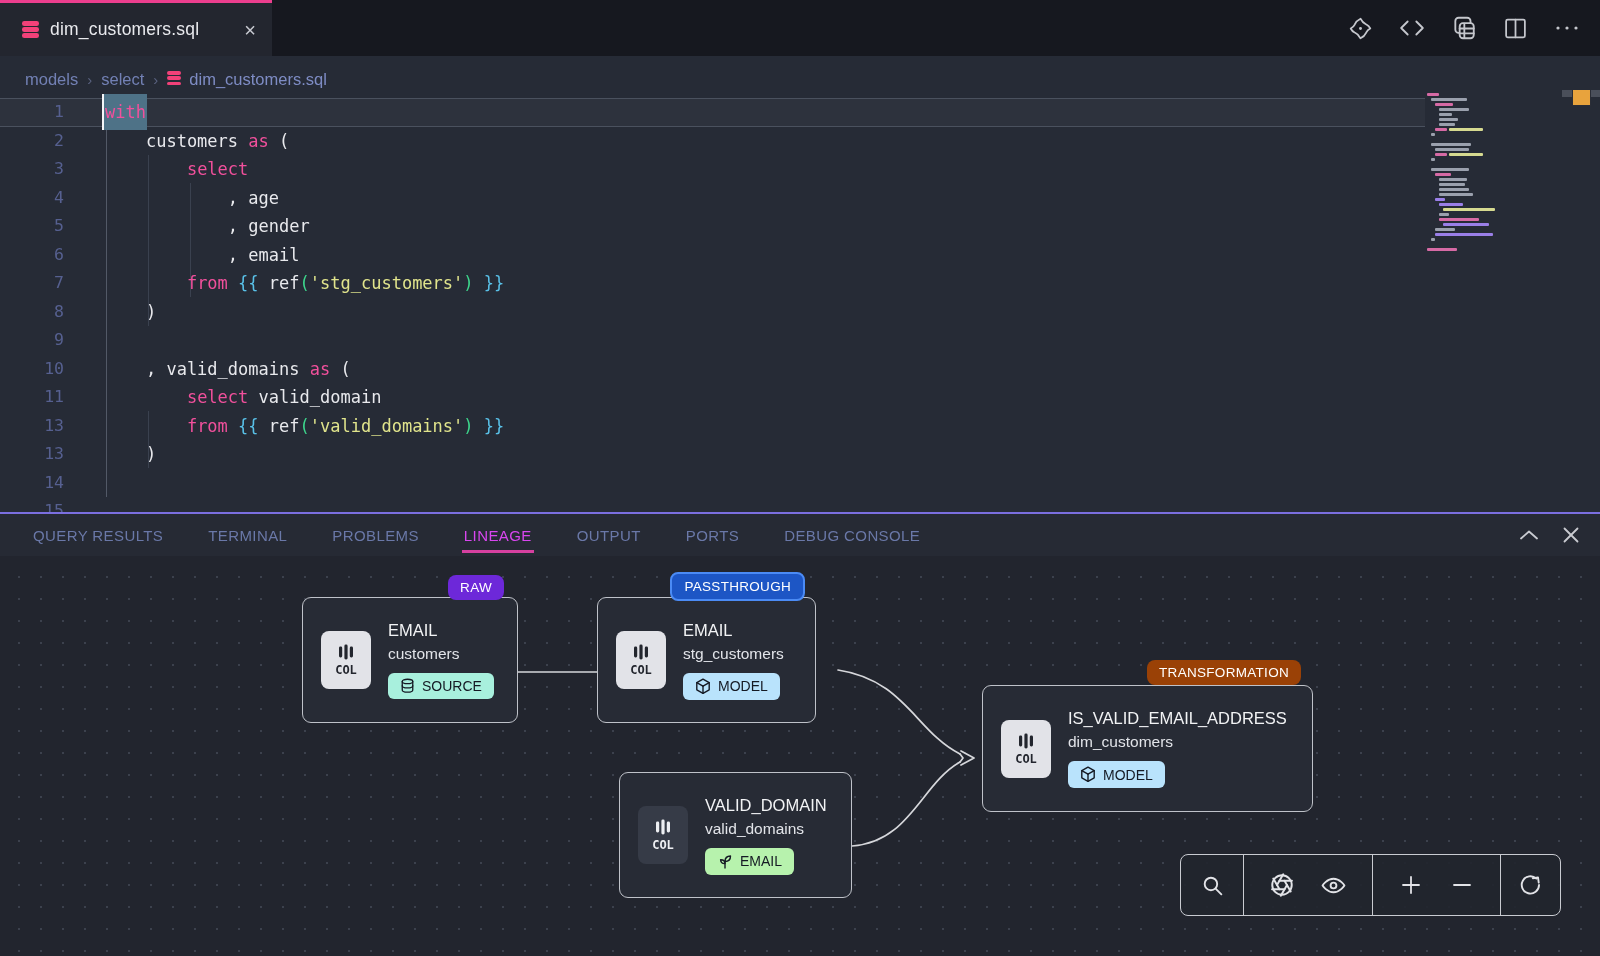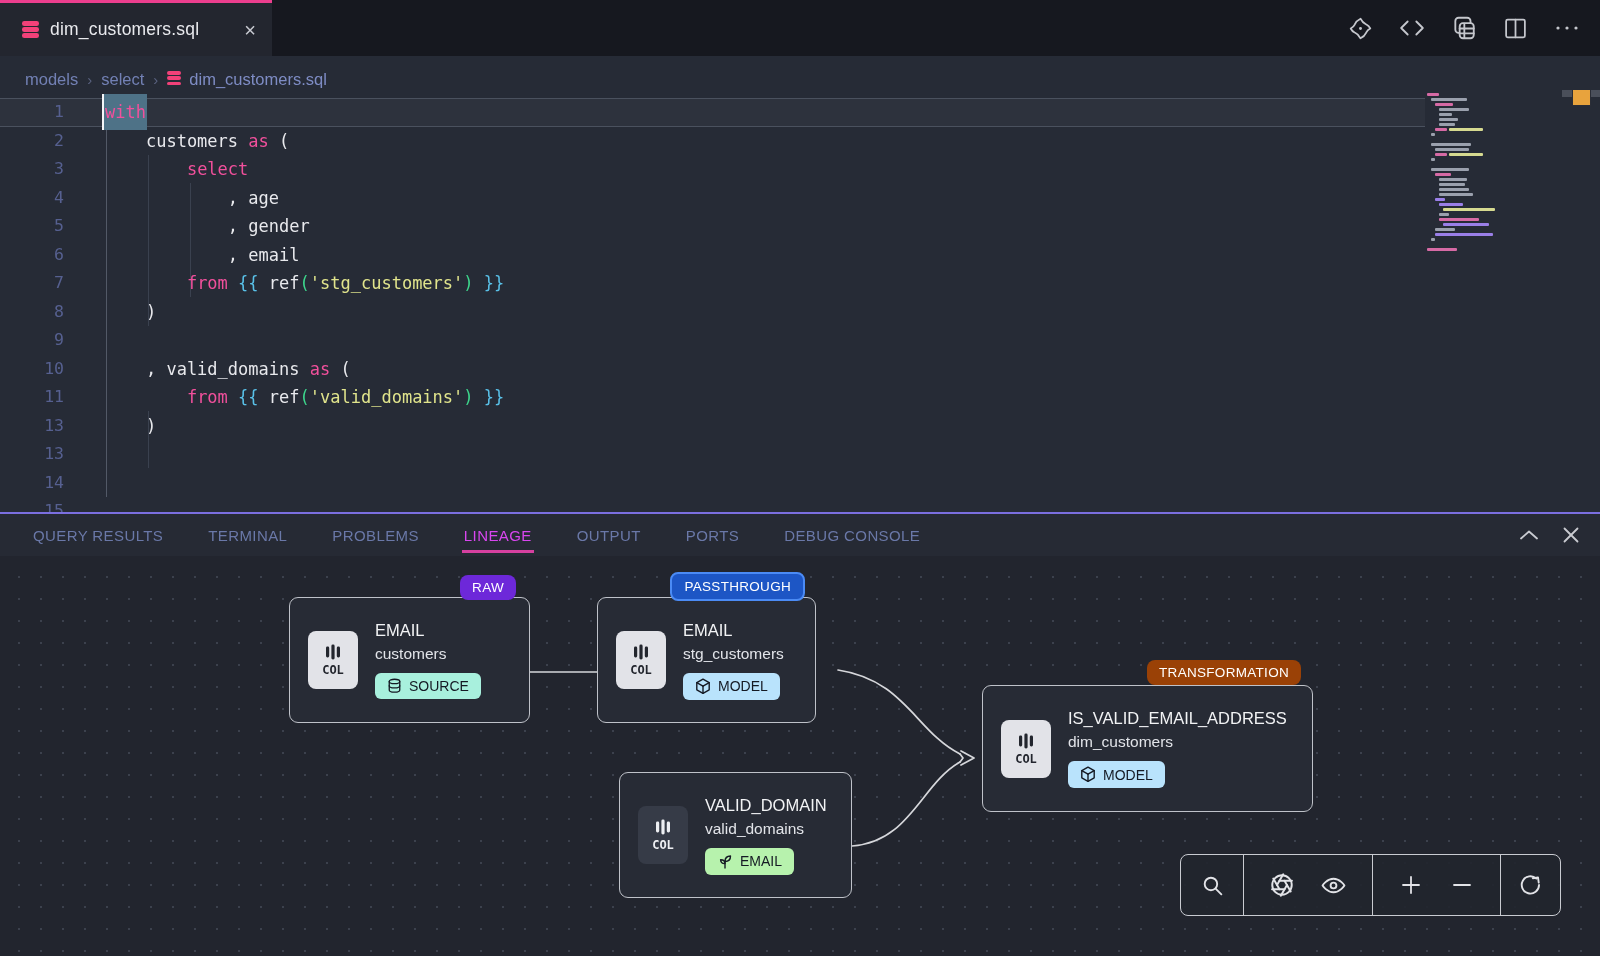--- a/index.html
+++ b/index.html
@@ -204,20 +204,21 @@
         <div class="code-line"><span class="tok-kw sel">with</span></div>
         <div class="code-line"><span>    customers </span><span class="tok-kw">as</span><span> (</span></div>
         <div class="code-line"><span>        </span><span class="tok-kw">select</span></div>
         <div class="code-line"><span>            , age</span></div>
         <div class="code-line"><span>            , gender</span></div>
         <div class="code-line"><span>            , email</span></div>
         <div class="code-line"><span>        </span><span class="tok-kw">from</span><span> </span><span class="tok-jj">{{</span><span> ref</span><span class="tok-pr">(</span><span class="tok-st">'stg_customers'</span><span class="tok-pr">)</span><span> </span><span class="tok-jj">}}</span></div>
         <div class="code-line"><span>    )</span></div>
         <div class="code-line"></div>
         <div class="code-line"><span>    , valid_domains </span><span class="tok-kw">as</span><span> (</span></div>
+        <div class="code-line"><span>        </span><span class="tok-kw">select</span><span> valid_domain</span></div>
         <div class="code-line"><span>        </span><span class="tok-kw">from</span><span> </span><span class="tok-jj">{{</span><span> ref</span><span class="tok-pr">(</span><span class="tok-st">'valid_domains'</span><span class="tok-pr">)</span><span> </span><span class="tok-jj">}}</span></div>
         <div class="code-line"><span>    )</span></div>
         <div class="code-line"></div>
       </div>
     <div class="minimap">
         <div class="mm-row">
           <span class="mm-seg mm-k" style="margin-left: 0px; width: 12px;"></span>
         </div>
         <div class="mm-row">
           <span class="mm-seg mm-w" style="margin-left: 4px; width: 36px;"></span>
@@ -344,21 +345,21 @@
       <g stroke="#d6d7db" stroke-width="1.7" fill="none" stroke-linecap="round" stroke-linejoin="round">
         <path d="M513 116 L606 116"></path>
         <path d="M604 109 L615 116 L604 123"></path>
         <path d="M838 114 C905 124 916 176 960 198"></path>
         <path d="M852 290 C910 286 921 228 960 206"></path>
         <path d="M960 198 L963 202 L960 206"></path>
         <path d="M961 195 L974 202 L961 209"></path>
       </g>
     </svg>
 
-    <div class="node" style="left:289px;top:41px;width:241px;height:126px">
+    <div class="node" style="left:302px;top:41px;width:216px;height:126px">
       <div class="top-badge raw">RAW</div>
       <div class="col-tile light">
         <svg width="20" height="18" viewBox="0 0 20 18">
             <g fill="#23262e">
               <rect x="3" y="3.5" width="3.2" height="11" rx="1.4"></rect>
               <rect x="8.4" y="1.5" width="3.2" height="15" rx="1.4"></rect>
               <rect x="13.8" y="3.5" width="3.2" height="11" rx="1.4"></rect>
             </g>
           </svg>
         <span>COL</span>

